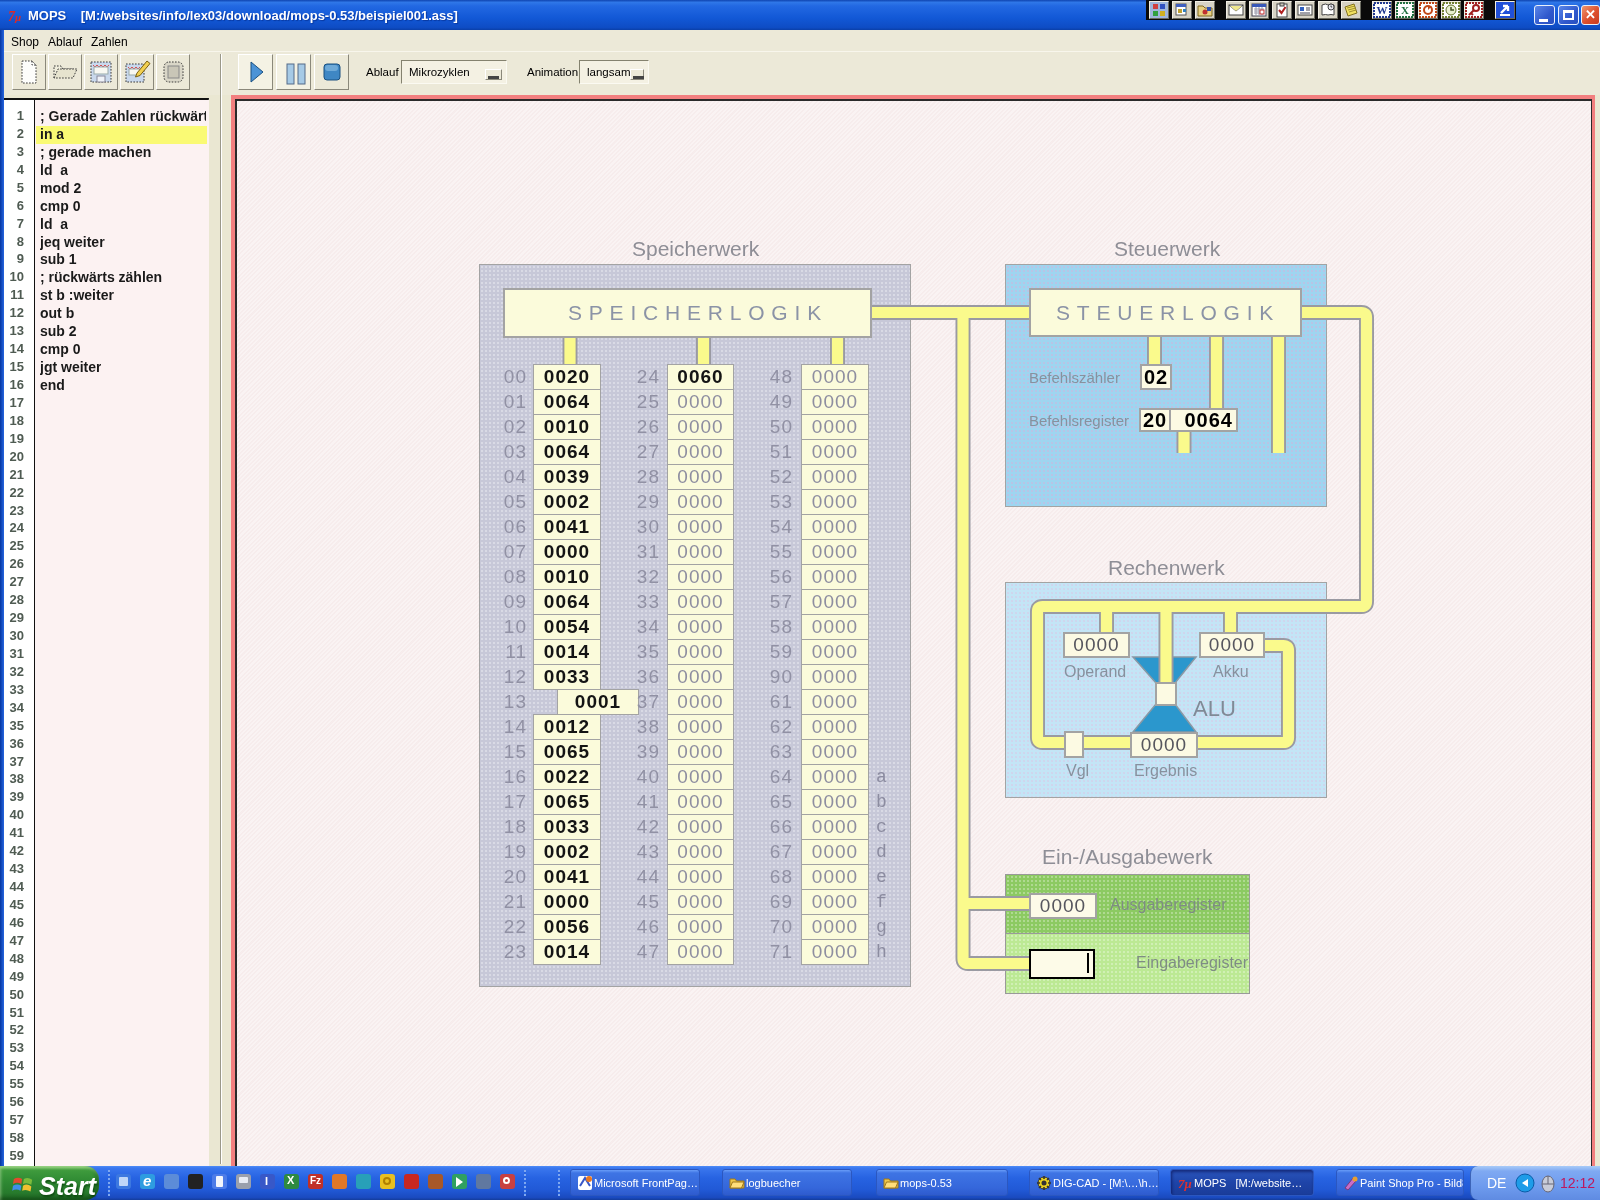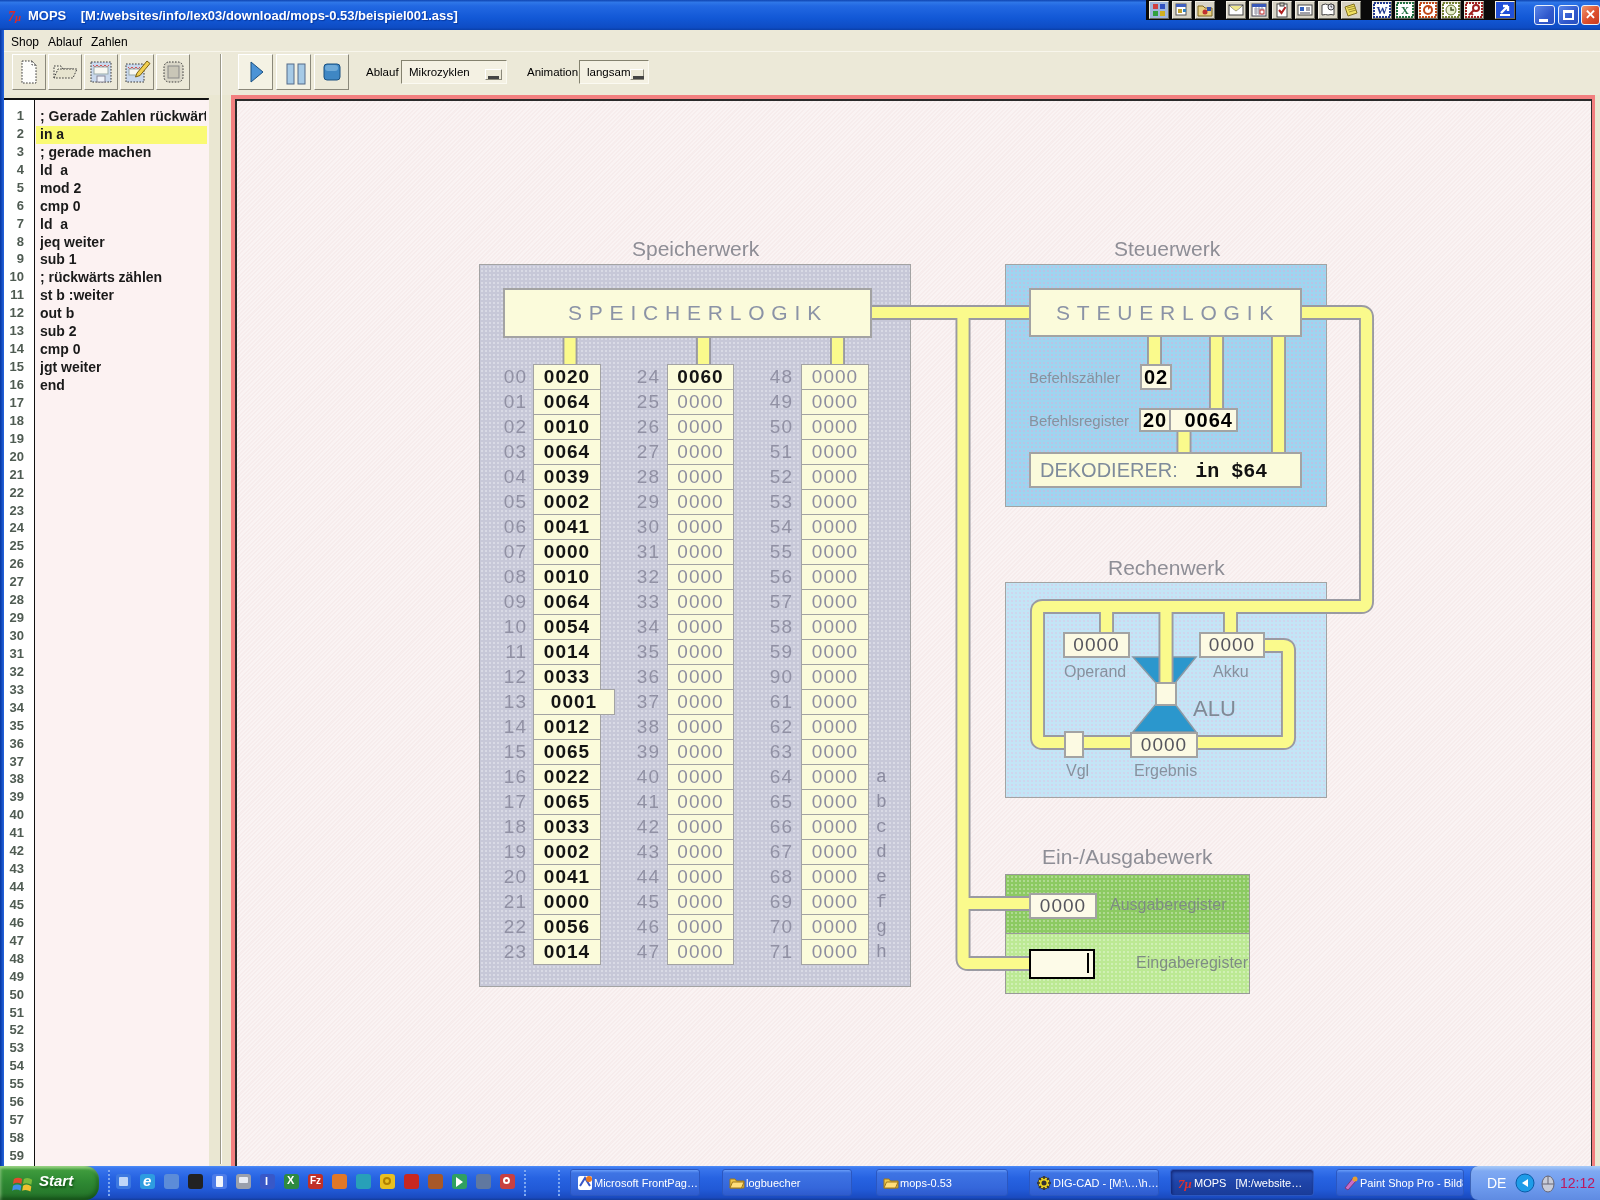--- a/index.html
+++ b/index.html
@@ -304,21 +304,20 @@
 <path d="M1278.5 336 V453" stroke="#FAFA8C" stroke-width="11.2"></path>
 <path d="M1184 430 V453" stroke="#FAFA8C" stroke-width="11.2"></path>
 <path d="M1106.5 606 V633" stroke="#FAFA8C" stroke-width="11.2"></path>
 <path d="M1230.5 606 V633" stroke="#FAFA8C" stroke-width="11.2"></path>
 <path d="M1166 606 V695" stroke="#FAFA8C" stroke-width="11.2"></path>
 </svg>
 <div style="position:absolute;left:503px;top:288px;width:369px;height:50px;background:#FBFBDB;border:2px solid #A3A3A3"></div>
 <div style="position:absolute;left:568px;top:301px;font-size:21px;letter-spacing:6.8px;color:#8B93A6">SPEICHERLOGIK</div>
 <div style="position:absolute;left:1029px;top:288px;width:273px;height:49px;background:#FBFBDB;border:2px solid #A3A3A3"></div>
 <div style="position:absolute;left:1056px;top:301px;font-size:21px;letter-spacing:6.8px;color:#8B93A6">STEUERLOGIK</div>
-<div style="position:absolute;left:1029px;top:452px;width:273px;height:36px;background:#FBFBDB;border:2px solid #A3A3A3;line-height:32px;font-size:20px;color:#7E8B9B;padding-left:9px">DEKODIERER: <span class="mono" style="color:#111;font-weight:bold;font-size:20px;margin-left:12px">in $64</span></div>
 <div class="lbl" style="left:1029px;top:369px;font-size:15px">Befehlszähler</div>
 <div class="regbox" style="left:1140px;top:364px;width:32px;height:26px;font-size:20px;font-weight:bold;line-height:22px">02</div>
 <div class="lbl" style="left:1029px;top:412px;font-size:15px">Befehlsregister</div>
 <div class="regbox" style="left:1139px;top:408px;width:32px;height:24px;font-size:20px;font-weight:bold;line-height:20px">20</div>
 <div class="regbox" style="left:1169px;top:408px;width:69px;height:24px;font-size:20px;font-weight:bold;line-height:20px;text-align:right;padding-right:3px">0064</div>
 <div class="addr" style="left:495px;top:366px">00</div>
 <div class="cell vblack" style="left:533px;top:364px;width:68px;height:26px">0020</div>
 <div class="addr" style="left:495px;top:391px">01</div>
 <div class="cell vblack" style="left:533px;top:389px;width:68px;height:26px">0064</div>
 <div class="addr" style="left:495px;top:416px">02</div>
@@ -337,21 +336,21 @@
 <div class="cell vblack" style="left:533px;top:564px;width:68px;height:26px">0010</div>
 <div class="addr" style="left:495px;top:591px">09</div>
 <div class="cell vblack" style="left:533px;top:589px;width:68px;height:26px">0064</div>
 <div class="addr" style="left:495px;top:616px">10</div>
 <div class="cell vblack" style="left:533px;top:614px;width:68px;height:26px">0054</div>
 <div class="addr" style="left:495px;top:641px">11</div>
 <div class="cell vblack" style="left:533px;top:639px;width:68px;height:26px">0014</div>
 <div class="addr" style="left:495px;top:666px">12</div>
 <div class="cell vblack" style="left:533px;top:664px;width:68px;height:26px">0033</div>
 <div class="addr" style="left:495px;top:691px">13</div>
-<div class="cell vblack" style="left:533px;top:689px;width:82px;height:26px">0001</div>
+<div class="cell vblack" style="left:557px;top:689px;width:82px;height:26px">0001</div>
 <div class="addr" style="left:495px;top:716px">14</div>
 <div class="cell vblack" style="left:533px;top:714px;width:68px;height:26px">0012</div>
 <div class="addr" style="left:495px;top:741px">15</div>
 <div class="cell vblack" style="left:533px;top:739px;width:68px;height:26px">0065</div>
 <div class="addr" style="left:495px;top:766px">16</div>
 <div class="cell vblack" style="left:533px;top:764px;width:68px;height:26px">0022</div>
 <div class="addr" style="left:495px;top:791px">17</div>
 <div class="cell vblack" style="left:533px;top:789px;width:68px;height:26px">0065</div>
 <div class="addr" style="left:495px;top:816px">18</div>
 <div class="cell vblack" style="left:533px;top:814px;width:68px;height:26px">0033</div>
@@ -485,21 +484,21 @@
 <div style="position:absolute;left:1087px;top:953px;width:2px;height:20px;background:#000"></div>
 <div class="glbl" style="left:1136px;top:954px">Eingaberegister</div>
 <div style="position:absolute;left:0;top:1166px;width:1600px;height:34px;background:linear-gradient(180deg,#4E8DF8 0%,#3A77EE 6%,#2763E2 35%,#2159D6 70%,#1A4ABF 93%,#143C9B 100%)"></div>
 <div style="position:absolute;left:0;top:1166px;width:99px;height:34px;border-radius:0 14px 14px 0;background:linear-gradient(180deg,#71BE59 0%,#3F9B3D 12%,#2F8A33 45%,#277A2C 80%,#1E6423 100%);box-shadow:inset -2px -2px 4px rgba(0,40,0,.4), inset 1px 2px 3px rgba(220,255,200,.5)"></div>
 <svg class="abs" style="left:12px;top:1174px" width="22" height="20" viewBox="0 0 26 24">
       <path d="M2 6 Q7 3 12 6 L11 12 Q6 9 1 12 z" fill="#E24A2E"></path>
       <path d="M14 6 Q19 3 24 7 L23 13 Q18 10 13 12 z" fill="#7CBB3C"></path>
       <path d="M1 14 Q6 11 11 14 L10 20 Q5 17 0 20 z" fill="#3F8FE8"></path>
       <path d="M13 14 Q18 11 23 15 L22 21 Q17 18 12 20 z" fill="#F0C030"></path>
     </svg>
-<div style="position:absolute;left:39px;top:1172px;color:#fff;font-weight:bold;font-style:italic;font-size:15px;text-shadow:1px 2px 2px rgba(0,50,0,.6)">Start</div>
+<div style="position:absolute;left:39px;top:1172px;color:#fff;font-weight:bold;font-style:italic;font-size:25px;text-shadow:1px 2px 2px rgba(0,50,0,.6)">Start</div>
 <div style="position:absolute;left:108px;top:1170px;width:2px;height:26px;background:repeating-linear-gradient(180deg,#7FA8F0 0 2px,#2763E2 2px 4px)"></div>
 <div style="position:absolute;left:524px;top:1170px;width:2px;height:26px;background:repeating-linear-gradient(180deg,#7FA8F0 0 2px,#2763E2 2px 4px)"></div>
 <div style="position:absolute;left:558px;top:1170px;width:2px;height:26px;background:repeating-linear-gradient(180deg,#7FA8F0 0 2px,#2763E2 2px 4px)"></div>
 <div class="qlicon" style="left:116px;top:1174px;background:#3C78E0;position:absolute">
       <span style="position:absolute;left:3px;top:3px;width:9px;height:9px;background:#BFD6F8;border-radius:1px"></span>
     </div>
 <div class="qlicon" style="left:140px;top:1174px;background:#2E9CE0;position:absolute">
       <span style="position:absolute;left:3px;top:-2px;color:#fff;font-size:15px;font-weight:bold;font-style:italic">e</span>
     </div>
 <div class="qlicon" style="left:164px;top:1174px;background:#5C8CD8;position:absolute"></div>

